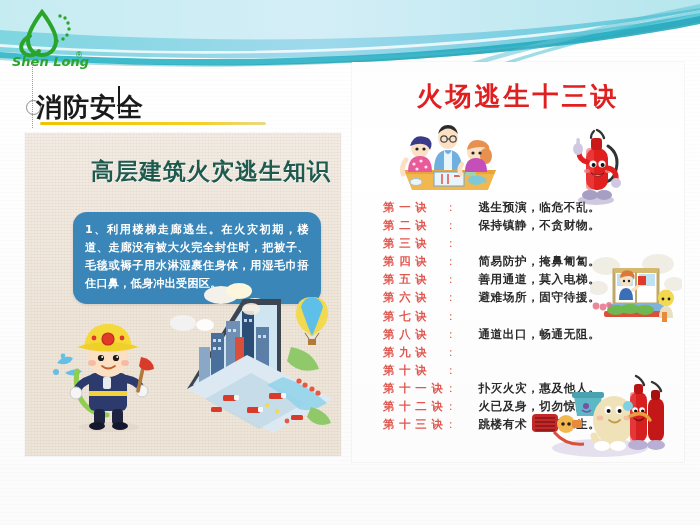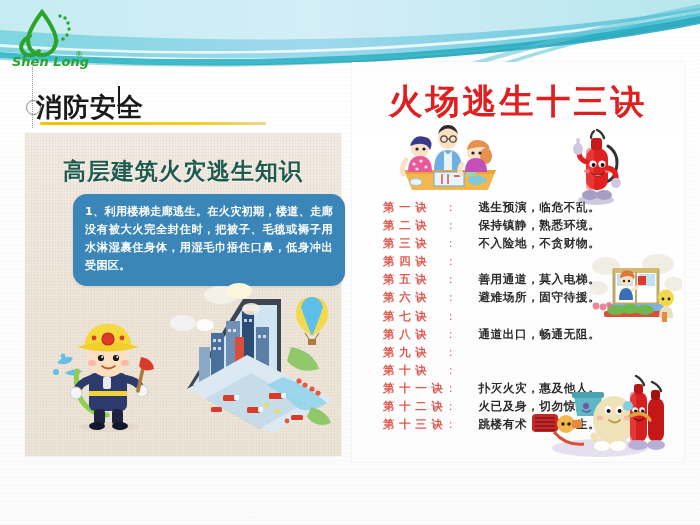--- a/index.html
+++ b/index.html
@@ -42,23 +42,24 @@
     background:
       repeating-linear-gradient(0deg, rgba(150,130,110,0.07) 0px, rgba(150,130,110,0.07) 1px, rgba(255,255,255,0) 1px, rgba(255,255,255,0) 3px),
       repeating-linear-gradient(90deg, rgba(150,130,110,0.05) 0px, rgba(150,130,110,0.05) 1px, rgba(255,255,255,0) 1px, rgba(255,255,255,0) 3px),
       linear-gradient(180deg,#f3ece4 0%,#efe6da 55%,#eee5d9 100%);
     box-shadow:0 0 0 1px rgba(0,0,0,0.02);
   }
   .lp-heading{
     position:absolute;left:0;top:23px;width:316px;text-align:center;
     font-size:23px;font-weight:700;color:#1f5a4e;letter-spacing:1px;
     text-shadow:0.5px 0.5px 0 rgba(255,255,255,0.7);
+    padding-left:28px;
   }
   .lp-callout{
-    position:absolute;left:48px;top:61px;width:272px;
+    position:absolute;left:48px;top:79px;width:248px;
     background:#3a86b8;border-radius:14px;
     padding:9px 12px 10px 12px;box-sizing:border-box;
     box-shadow:0 1px 3px rgba(0,0,0,0.12);
   }
   .lp-callout p{
     margin:0;color:#ffffff;font-size:11.2px;line-height:1.62;
     font-weight:700;text-align:justify;text-align-last:left;
     letter-spacing:0.2px;
   }
 
@@ -67,21 +68,21 @@
   .cityiso{position:absolute;left:140px;top:148px;width:178px;height:152px;}
 
   
   .panel-right{
     position:absolute;left:352px;top:62px;width:332px;height:400px;
     background:linear-gradient(180deg,#fdfdfd 0%,#ffffff 20%,#fcfcfc 100%);
     box-shadow:0 0 0 1px rgba(0,0,0,0.03);
   }
   .rp-title{
     position:absolute;left:0;top:17px;width:332px;text-align:center;
-    font-size:34px;font-weight:700;color:#e02020;letter-spacing:3px;
+    font-size:26px;font-weight:700;color:#e02020;letter-spacing:3px;
     font-family:"DejaVu Serif","Liberation Serif",serif;
   }
   .rp-family{position:absolute;left:38px;top:62px;width:120px;height:72px;}
   .rp-exting{position:absolute;left:212px;top:66px;width:62px;height:78px;}
   .rp-window{position:absolute;left:238px;top:188px;width:92px;height:82px;}
   .rp-bottom{position:absolute;left:178px;top:300px;width:138px;height:98px;}
 
   
   .verses{position:absolute;left:31px;top:138px;width:230px;}
   .verse{display:flex;align-items:baseline;margin-bottom:1.5px;height:16.6px;}
@@ -413,30 +414,30 @@
 
     <div class="verses">
       <div class="verse">
         <span class="v-label">第 一 诀</span>
         <span class="v-colon">：</span>
         <span class="v-text">逃生预演，临危不乱。</span>
       </div>
       <div class="verse">
         <span class="v-label">第 二 诀</span>
         <span class="v-colon">：</span>
-        <span class="v-text">保持镇静，熟悉环境。</span>
+        <span class="v-text">保持镇静，不贪财物。</span>
       </div>
       <div class="verse">
         <span class="v-label">第 三 诀</span>
         <span class="v-colon">：</span>
-        <span class="v-text">不入险地，不贪财物。</span>
       </div>
       <div class="verse">
         <span class="v-label">第 四 诀</span>
         <span class="v-colon">：</span>
+        <span class="v-text">简易防护，掩鼻匍匐。</span>
       </div>
       <div class="verse">
         <span class="v-label">第 五 诀</span>
         <span class="v-colon">：</span>
         <span class="v-text">善用通道，莫入电梯。</span>
       </div>
       <div class="verse">
         <span class="v-label">第 六 诀</span>
         <span class="v-colon">：</span>
         <span class="v-text">避难场所，固守待援。</span>

